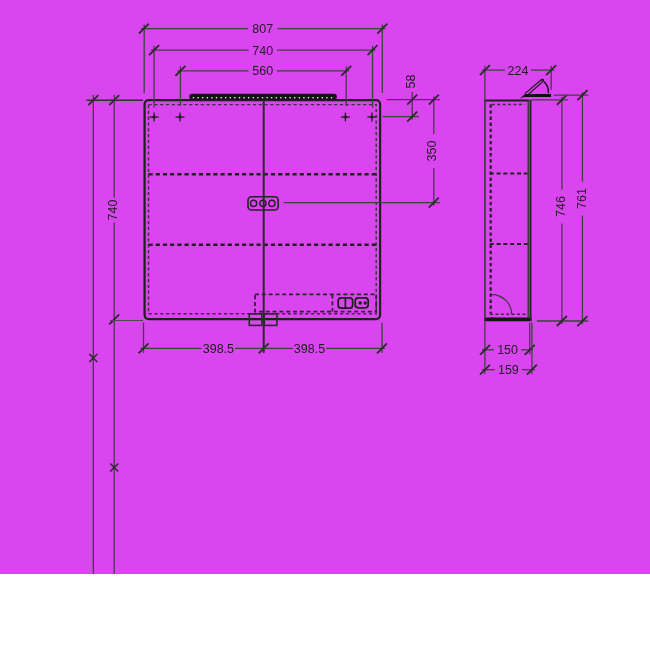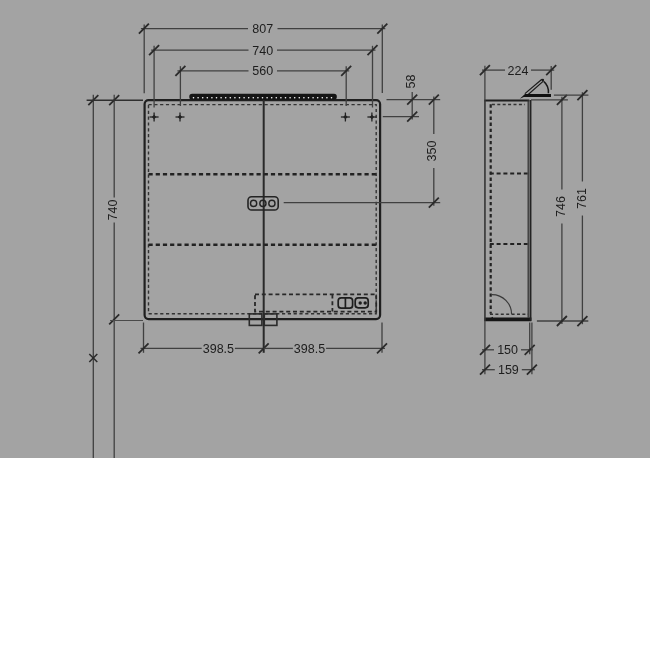--- a/index.html
+++ b/index.html
@@ -1,16 +1,16 @@
 <!DOCTYPE html>
 <html><head>
 <meta charset="utf-8">
 <style>
   html,body{margin:0;padding:0;background:#ffffff;}
-  .wrap{width:650px;height:458px;background:#a3a3a3;position:relative;overflow:hidden;}
+  .wrap{width:650px;height:574px;background:#d946ef;position:relative;overflow:hidden;}
   svg{filter:blur(0.32px);}
   text{font-family:"Liberation Sans", sans-serif;fill:#1d1d1d;}
 </style>
 </head>
 <body>
 <div class="wrap">
 <svg width="650" height="650" viewBox="0 0 650 650" xmlns="http://www.w3.org/2000/svg" fill="none">
 <g stroke-linecap="butt">
 
 <g>

